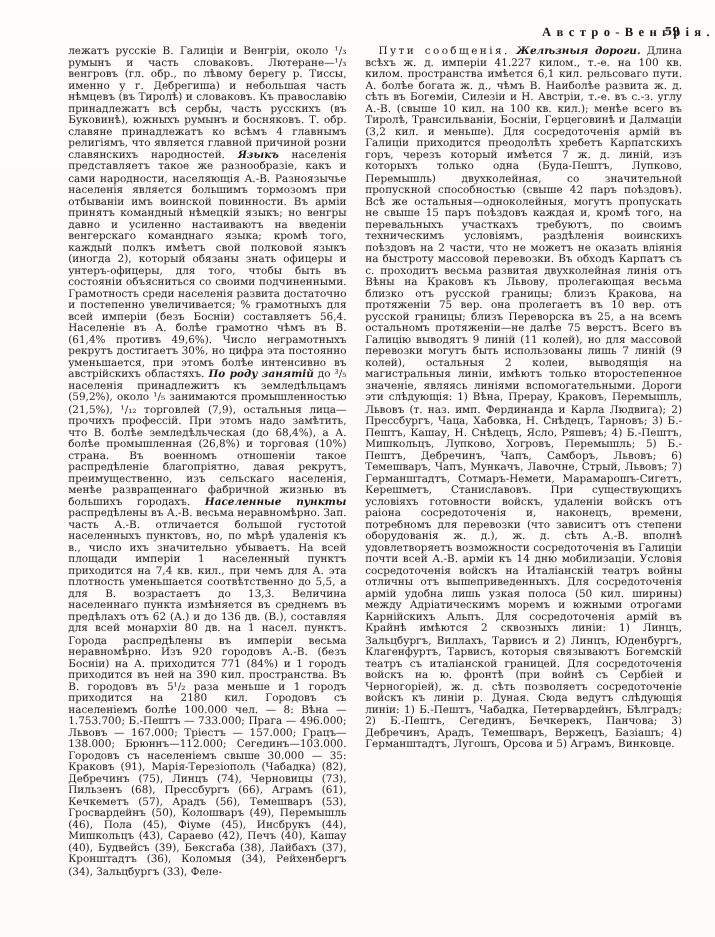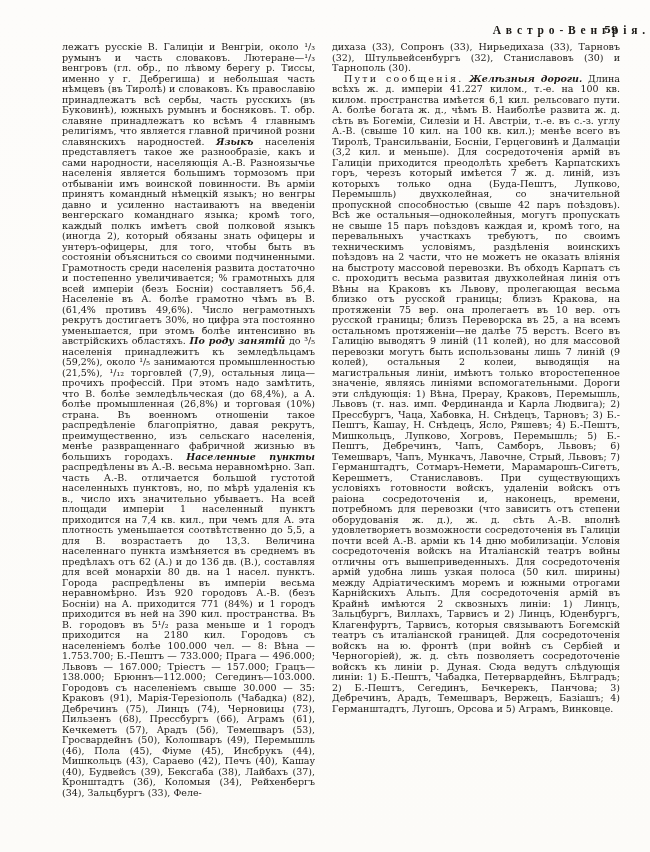--- a/index.html
+++ b/index.html
@@ -69,17 +69,16 @@
 <div class="page">
   <div class="header">
     <span class="title">Австро-Венгрія.</span>
     <span class="pgnum">59</span>
   </div>
   <div class="columns">
     <div class="col col-left">
         <p class="para"><span>лежатъ русскіе В. Галиціи и Венгріи, около ¹/₃ румынъ и часть словаковъ. Лютеране—¹/₃ венгровъ (гл. обр., по лѣвому берегу р. Тиссы, именно у г. Дебрегиша) и небольшая часть нѣмцевъ (въ Тиролѣ) и словаковъ. Къ православію принадлежатъ всѣ сербы, часть русскихъ (въ Буковинѣ), южныхъ румынъ и босняковъ. Т. обр. славяне принадлежатъ ко всѣмъ 4 главнымъ религіямъ, что является главной причиной розни славянскихъ народностей. </span><span class="it">Языкъ</span><span> населенія представляетъ такое же разнообразіе, какъ и сами народности, населяющія А.-В. Разноязычье населенія является большимъ тормозомъ при отбываніи имъ воинской повинности. Въ арміи принятъ командный нѣмецкій языкъ; но венгры давно и усиленно настаиваютъ на введеніи венгерскаго команднаго языка; кромѣ того, каждый полкъ имѣетъ свой полковой языкъ (иногда 2), который обязаны знать офицеры и унтеръ-офицеры, для того, чтобы быть въ состояніи объясниться со своими подчиненными. Грамотность среди населенія развита достаточно и постепенно увеличивается; % грамотныхъ для всей имперіи (безъ Босніи) составляетъ 56,4. Населеніе въ А. болѣе грамотно чѣмъ въ В. (61,4% противъ 49,6%). Число неграмотныхъ рекрутъ достигаетъ 30%, но цифра эта постоянно уменьшается, при этомъ болѣе интенсивно въ австрійскихъ областяхъ. </span><span class="it">По роду занятій</span><span> до ³/₅ населенія принадлежитъ къ земледѣльцамъ (59,2%), около ¹/₅ занимаются промышленностью (21,5%), ¹/₁₂ торговлей (7,9), остальныя лица—прочихъ профессій. При этомъ надо замѣтить, что В. болѣе земледѣльческая (до 68,4%), а А. болѣе промышленная (26,8%) и торговая (10%) страна. Въ военномъ отношеніи такое распредѣленіе благопріятно, давая рекрутъ, преимущественно, изъ сельскаго населенія, менѣе развращеннаго фабричной жизнью въ большихъ городахъ. </span><span class="it">Населенные пункты</span><span> распредѣлены въ А.-В. весьма неравномѣрно. Зап. часть А.-В. отличается большой густотой населенныхъ пунктовъ, но, по мѣрѣ удаленія къ в., число ихъ значительно убываетъ. На всей площади имперіи 1 населенный пунктъ приходится на 7,4 кв. кил., при чемъ для А. эта плотность уменьшается соотвѣтственно до 5,5, а для В. возрастаетъ до 13,3. Величина населеннаго пункта измѣняется въ среднемъ въ предѣлахъ отъ 62 (А.) и до 136 дв. (В.), составляя для всей монархіи 80 дв. на 1 насел. пунктъ. Города распредѣлены въ имперіи весьма неравномѣрно. Изъ 920 городовъ А.-В. (безъ Босніи) на А. приходится 771 (84%) и 1 городъ приходится въ ней на 390 кил. пространства. Въ В. городовъ въ 5¹/₂ раза меньше и 1 городъ приходится на 2180 кил. Городовъ съ населеніемъ болѣе 100.000 чел. — 8: Вѣна — 1.753.700; Б.-Пештъ — 733.000; Прага — 496.000; Львовъ — 167.000; Тріестъ — 157.000; Грацъ—138.000; Брюннъ—112.000; Сегединъ—103.000. Городовъ съ населеніемъ свыше 30.000 — 35: Краковъ (91), Марія-Терезіополь (Чабадка) (82), Дебречинъ (75), Линцъ (74), Черновицы (73), Пильзенъ (68), Прессбургъ (66), Аграмъ (61), Кечкеметъ (57), Арадъ (56), Темешваръ (53), Гросвардейнъ (50), Колошваръ (49), Перемышль (46), Пола (45), Фіуме (45), Инсбрукъ (44), Мишкольцъ (43), Сараево (42), Печъ (40), Кашау (40), Будвейсъ (39), Бексгаба (38), Лайбахъ (37), Кронштадтъ (36), Коломыя (34), Рейхенбергъ (34), Зальцбургъ (33), Феле-</span></p>
       </div>
     <div class="col col-right">
-        <p class="para"><span>дихаза (33), Сопронъ (33), Нирьедихаза (33), Тарновъ (32), Штульвейсенбургъ (32), Станиславовъ (30) и Тарнополь (30).</span></p>
         <p class="para indent"><span class="sp">Пути сообщенія.</span><span class="it"> Желѣзныя дороги.</span><span> Длина всѣхъ ж. д. имперіи 41.227 килом., т.-е. на 100 кв. килом. пространства имѣется 6,1 кил. рельсоваго пути. А. болѣе богата ж. д., чѣмъ В. Наиболѣе развита ж. д. сѣть въ Богеміи, Силезіи и Н. Австріи, т.-е. въ с.-з. углу А.-В. (свыше 10 кил. на 100 кв. кил.); менѣе всего въ Тиролѣ, Трансильваніи, Босніи, Герцеговинѣ и Далмаціи (3,2 кил. и меньше). Для сосредоточенія армій въ Галиціи приходится преодолѣть хребетъ Карпатскихъ горъ, черезъ который имѣется 7 ж. д. линій, изъ которыхъ только одна (Буда-Пештъ, Лупково, Перемышль) двухколейная, со значительной пропускной способностью (свыше 42 паръ поѣздовъ). Всѣ же остальныя—одноколейныя, могутъ пропускать не свыше 15 паръ поѣздовъ каждая и, кромѣ того, на перевальныхъ участкахъ требуютъ, по своимъ техническимъ условіямъ, раздѣленія воинскихъ поѣздовъ на 2 части, что не можетъ не оказать вліянія на быстроту массовой перевозки. Въ обходъ Карпатъ съ с. проходитъ весьма развитая двухколейная линія отъ Вѣны на Краковъ къ Львову, пролегающая весьма близко отъ русской границы; близъ Кракова, на протяженіи 75 вер. она пролегаетъ въ 10 вер. отъ русской границы; близъ Переворска въ 25, а на всемъ остальномъ протяженіи—не далѣе 75 верстъ. Всего въ Галицію выводятъ 9 линій (11 колей), но для массовой перевозки могутъ быть использованы лишь 7 линій (9 колей), остальныя 2 колеи, выводящія на магистральныя линіи, имѣютъ только второстепенное значеніе, являясь линіями вспомогательными. Дороги эти слѣдующія: 1) Вѣна, Прерау, Краковъ, Перемышль, Львовъ (т. наз. имп. Фердинанда и Карла Людвига); 2) Прессбургъ, Чаца, Хабовка, Н. Снѣдецъ, Тарновъ; 3) Б.-Пештъ, Кашау, Н. Снѣдецъ, Ясло, Ряшевъ; 4) Б.-Пештъ, Мишкольцъ, Лупково, Хогровъ, Перемышль; 5) Б.-Пештъ, Дебречинъ, Чапъ, Самборъ, Львовъ; 6) Темешваръ, Чапъ, Мункачъ, Лавочне, Стрый, Львовъ; 7) Германштадтъ, Сотмаръ-Немети, Марамарошъ-Сигетъ, Керешметъ, Станиславовъ. При существующихъ условіяхъ готовности войскъ, удаленіи войскъ отъ раіона сосредоточенія и, наконецъ, времени, потребномъ для перевозки (что зависитъ отъ степени оборудованія ж. д.), ж. д. сѣть А.-В. вполнѣ удовлетворяетъ возможности сосредоточенія въ Галиціи почти всей А.-В. арміи къ 14 дню мобилизаціи. Условія сосредоточенія войскъ на Италіанскій театръ войны отличны отъ вышеприведенныхъ. Для сосредоточенія армій удобна лишь узкая полоса (50 кил. ширины) между Адріатическимъ моремъ и южными отрогами Карнійскихъ Альпъ. Для сосредоточенія армій въ Крайнѣ имѣются 2 сквозныхъ линіи: 1) Линцъ, Зальцбургъ, Виллахъ, Тарвисъ и 2) Линцъ, Юденбургъ, Клагенфуртъ, Тарвисъ, которыя связываютъ Богемскій театръ съ италіанской границей. Для сосредоточенія войскъ на ю. фронтѣ (при войнѣ съ Сербіей и Черногоріей), ж. д. сѣть позволяетъ сосредоточеніе войскъ къ линіи р. Дуная. Сюда ведутъ слѣдующія линіи: 1) Б.-Пештъ, Чабадка, Петервардейнъ, Бѣлградъ; 2) Б.-Пештъ, Сегединъ, Бечкерекъ, Панчова; 3) Дебречинъ, Арадъ, Темешваръ, Вержецъ, Базіашъ; 4) Германштадтъ, Лугошъ, Орсова и 5) Аграмъ, Винковце.</span></p>
       </div>
   </div>
 </div>
 
 </body></html>

